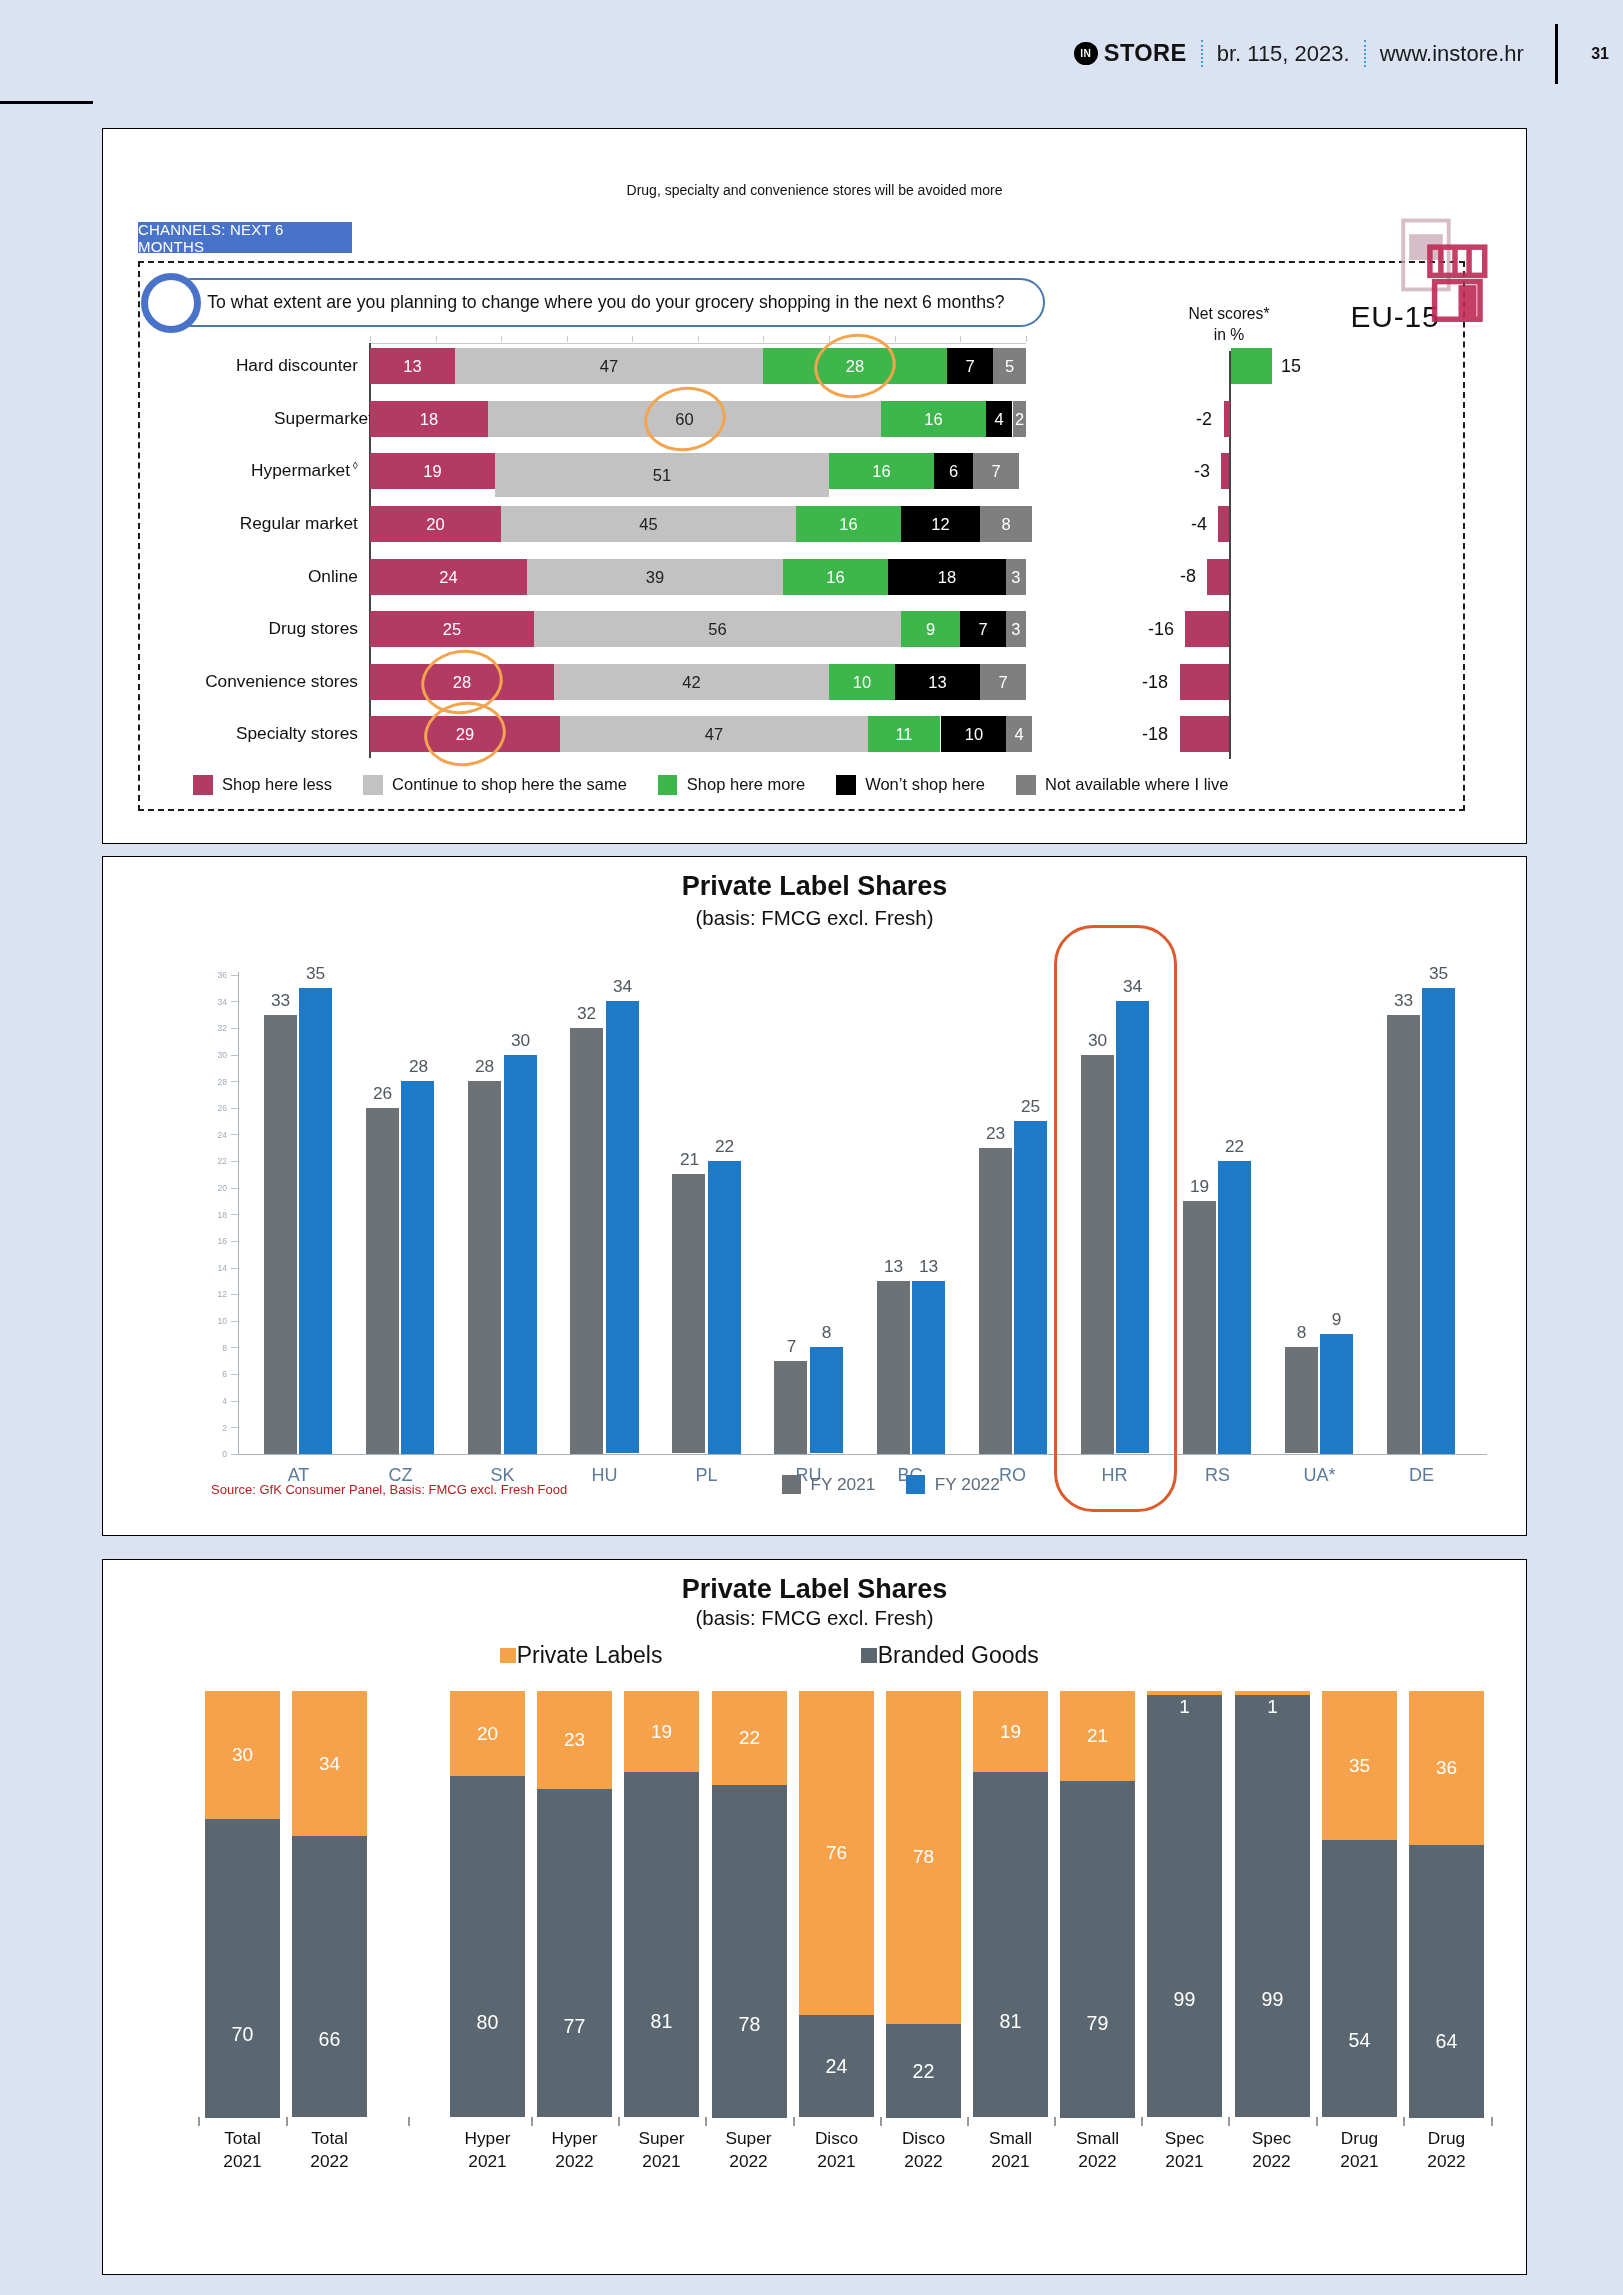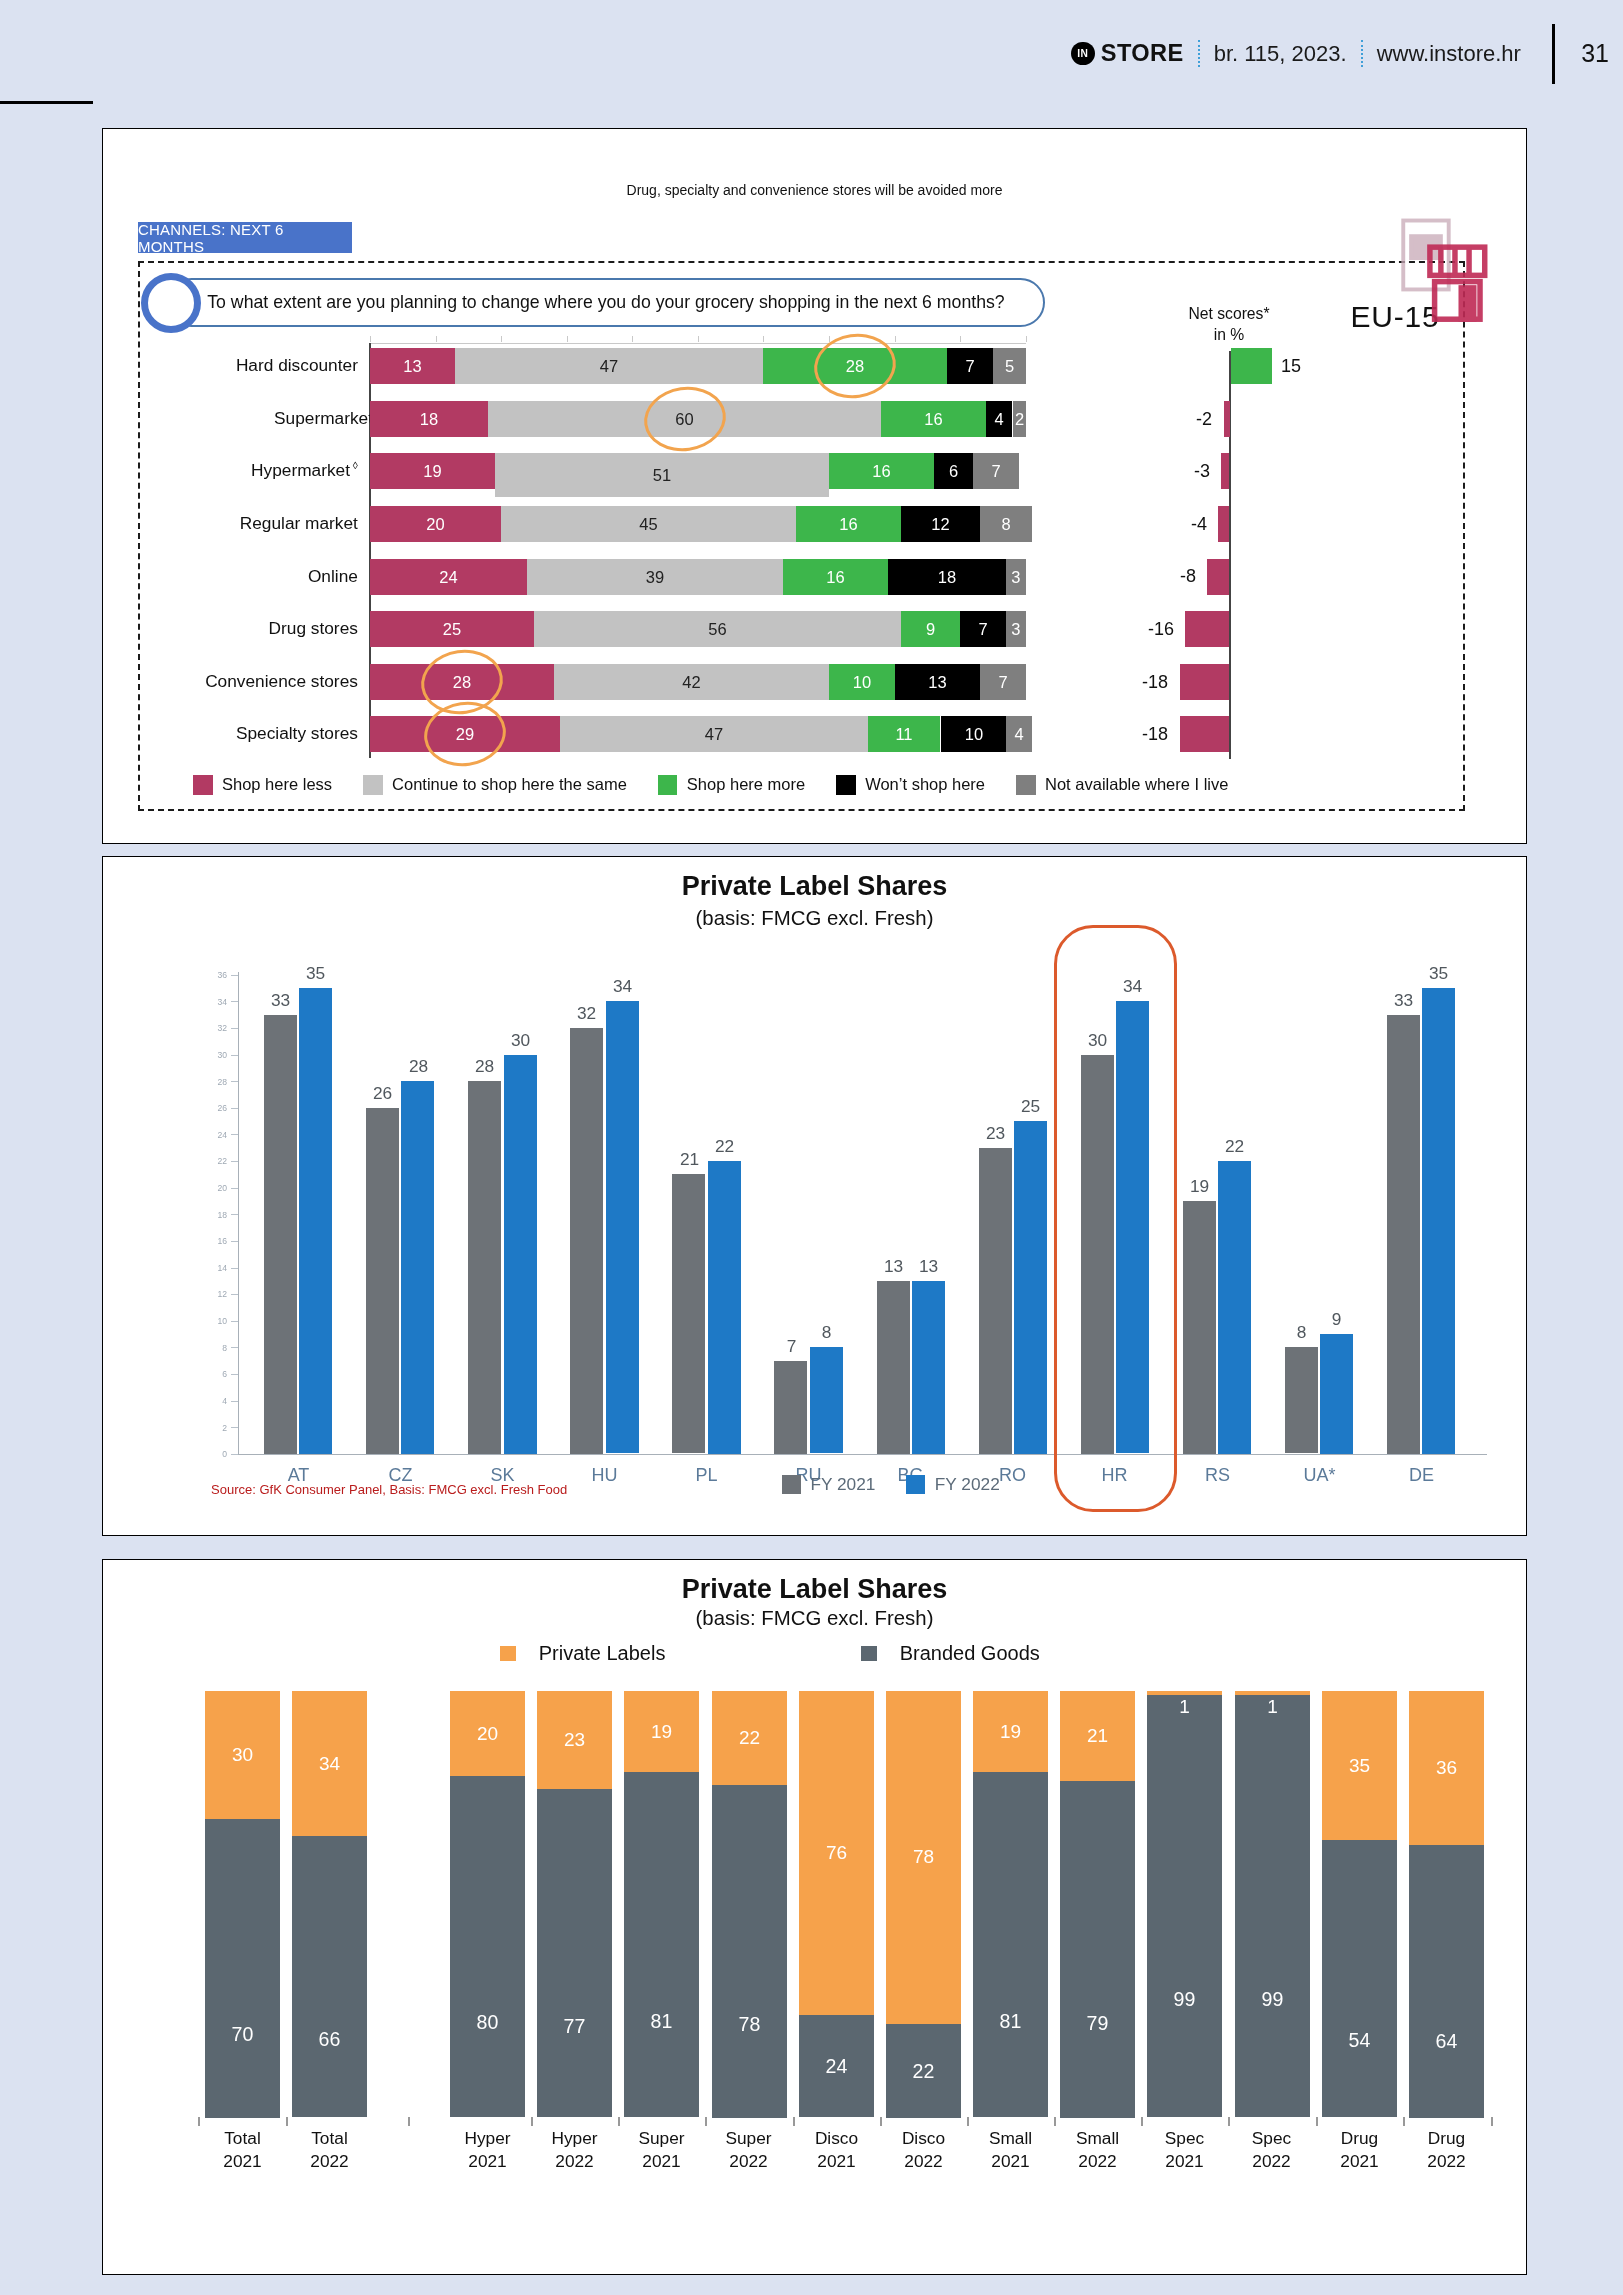--- a/index.html
+++ b/index.html
@@ -14,21 +14,21 @@
   .abs { position:absolute; }
 
   
   .header-cluster { position:absolute; top:23.6px; right:14px; display:flex; align-items:center; gap:14px; }
   .brand { display:flex; align-items:center; gap:6.3px; font-weight:bold; font-size:23.6px; letter-spacing:0.4px; }
   .brand-circle { width:23.6px; height:23.6px; border-radius:50%; background:#000; color:#fff;
     display:flex; align-items:center; justify-content:center; font-size:10.2px; font-weight:bold; }
   .dot-sep { width:0; height:27px; border-left:2.4px dotted #3f9fd8; }
   .hdr-txt { font-size:22px; color:#1a1a1a; }
   .hdr-rule { width:2.4px; height:60px; background:#000; margin:0 12.6px 0 17.3px; }
-  .page-num { font-size:25px; font-weight:normal; }
+  .page-num { font-size:16px; font-weight:bold;margin-left:7px; }
   .corner-line { position:absolute; left:0; top:101px; width:93px; height:3.1px; background:#000; }
 
   
   .card { position:absolute; left:102px; width:1425px; background:#fff; border:1.6px solid #000; }
   #card1 { top:128px; height:716px; }
   #card2 { top:856px; height:680px; }
   #card3 { top:1559px; height:716px; }
 
   .c-title { position:absolute; left:0; width:100%; text-align:center; font-weight:bold; }
   .c-sub   { position:absolute; left:0; width:100%; text-align:center; }
@@ -73,21 +73,21 @@
   .hr-rect { position:absolute; border:3.9px solid #dc5a2c; border-radius:39px; z-index:3; }
   .legend2 { position:absolute; left:679px; top:617px; display:flex; gap:31px; align-items:center; }
   .legend2 .legend-item { font-size:17.3px; color:#5c6b79; }
   .legend2 .legend-sq { width:19px; height:19px; }
   .c2-source { position:absolute; left:108px; top:625px; font-size:13px; color:#b91c1c; }
   .c2-footnote { position:absolute; left:1121px; top:597px; width:280px; font-size:14px; color:#93a3b5; line-height:1.4; }
 
   
   #c3-title { top:14px; font-size:27px; }
   #c3-sub   { top:47px; font-size:20.4px; font-weight:400; }
-  .legend3-item { position:absolute; top:82px; display:flex; gap:23px; align-items:center; font-size:20px; }
+  .legend3-item { position:absolute; top:82px; display:flex; gap:1px; align-items:center; font-size:23px; }
   .legend3-sq { width:15.7px; height:15.7px; }
   .c3-seg { position:absolute; }
   .c3-val { position:absolute; text-align:center; color:#fff; }
   .c3-xlbl { position:absolute; text-align:center; font-size:17.3px; line-height:1.35; color:#111; }
   .c3-tick { position:absolute; width:1.6px; height:9.4px; background:#999; }
 </style>
 </head>
 <body>
 
 <div class="corner-line"></div>

